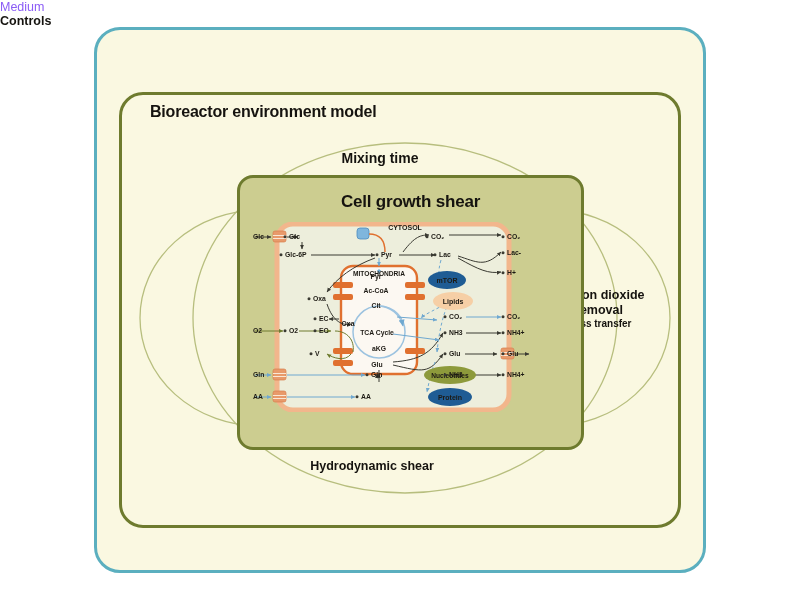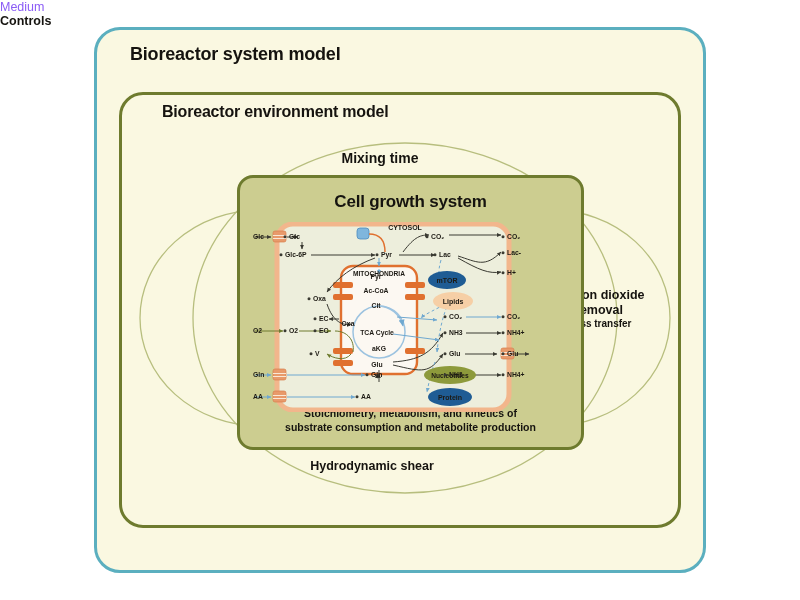--- a/index.html
+++ b/index.html
@@ -10,21 +10,21 @@
   
   .box-system{
     position:absolute;left:94px;top:27px;width:612px;height:546px;
     background:#FAF8E1;border:3px solid #5BAFBF;border-radius:26px;box-sizing:border-box;
   }
   .box-env{
     position:absolute;left:119px;top:92px;width:562px;height:436px;
     background:transparent;border:3px solid #6E7B2E;border-radius:24px;box-sizing:border-box;
   }
   .title-system{position:absolute;left:130px;top:44px;font-size:18px;font-weight:bold;color:#15130f;letter-spacing:-.2px;}
-  .title-env{position:absolute;left:150px;top:103px;font-size:16px;font-weight:bold;color:#15130f;letter-spacing:-.2px;margin-left:12px;}
+  .title-env{position:absolute;left:150px;top:103px;font-size:16px;font-weight:bold;color:#15130f;letter-spacing:-.2px;}
 
   
   .ellipses{position:absolute;left:0;top:0;width:800px;height:600px;}
 
   
   .elabel{position:absolute;color:#15130f;text-align:center;line-height:1.18;}
   .elabel b{font-weight:bold;display:block;}
   .elabel span{font-weight:bold;display:block;font-size:10px;}
   #lbl-mixing{left:300px;top:150px;width:160px;font-size:14px;font-weight:bold;}
   #lbl-hydro{left:272px;top:459px;width:200px;font-size:12.5px;font-weight:bold;}
@@ -46,21 +46,20 @@
   
   #cellsvg{position:absolute;left:253px;top:222px;}
   .mtxt{font-family:"Liberation Sans","DejaVu Sans",sans-serif;fill:#1d1a14;}
 </style>
 </head>
 <body>
 
 <div id="stage">
 
   <div class="box-system"></div>
-  <div class="title-system">Bioreactor system model</div>
 
   <div class="box-env"></div>
   <div class="title-env">Bioreactor environment model</div>
 
   <svg class="ellipses" viewBox="0 0 800 600">
     <ellipse cx="260" cy="318" rx="120" ry="108" fill="none" stroke="#B7BE7E" stroke-width="1.3"></ellipse>
     <ellipse cx="552" cy="318" rx="118" ry="108" fill="none" stroke="#B7BE7E" stroke-width="1.3"></ellipse>
     <ellipse cx="405" cy="318" rx="212" ry="175" fill="none" stroke="#B7BE7E" stroke-width="1.3"></ellipse>
   </svg>
 
@@ -70,25 +69,21 @@
 
   <div class="elabel" id="lbl-co2">
     <b>Carbon dioxide removal</b>
     <span>Mass transfer</span>
   </div>
 
   <div id="lbl-medium">Medium</div>
   <div id="lbl-controls">Controls</div>
 
   <div class="box-cell"></div>
-  <div class="title-cell">Cell growth system</div>
-  <div class="caption-cell">
-    <div>Stoichiometry, metabolism, and kinetics of</div>
-    <div>substrate consumption and metabolite production</div>
-  </div>
+  <div class="title-cell">Cell growth shear</div>
 
   <svg id="cellsvg" width="315" height="190" viewBox="0 0 315 190">
     <defs>
       <marker id="ar" markerWidth="5" markerHeight="5" refX="4.2" refY="2" orient="auto">
         <path d="M0,0 L4.4,2 L0,4 z" fill="#3a3a32"></path>
       </marker>
       <marker id="arb" markerWidth="5" markerHeight="5" refX="4.2" refY="2" orient="auto">
         <path d="M0,0 L4.4,2 L0,4 z" fill="#6FA8D0"></path>
       </marker>
       <marker id="arg" markerWidth="5" markerHeight="5" refX="4.2" refY="2" orient="auto">

